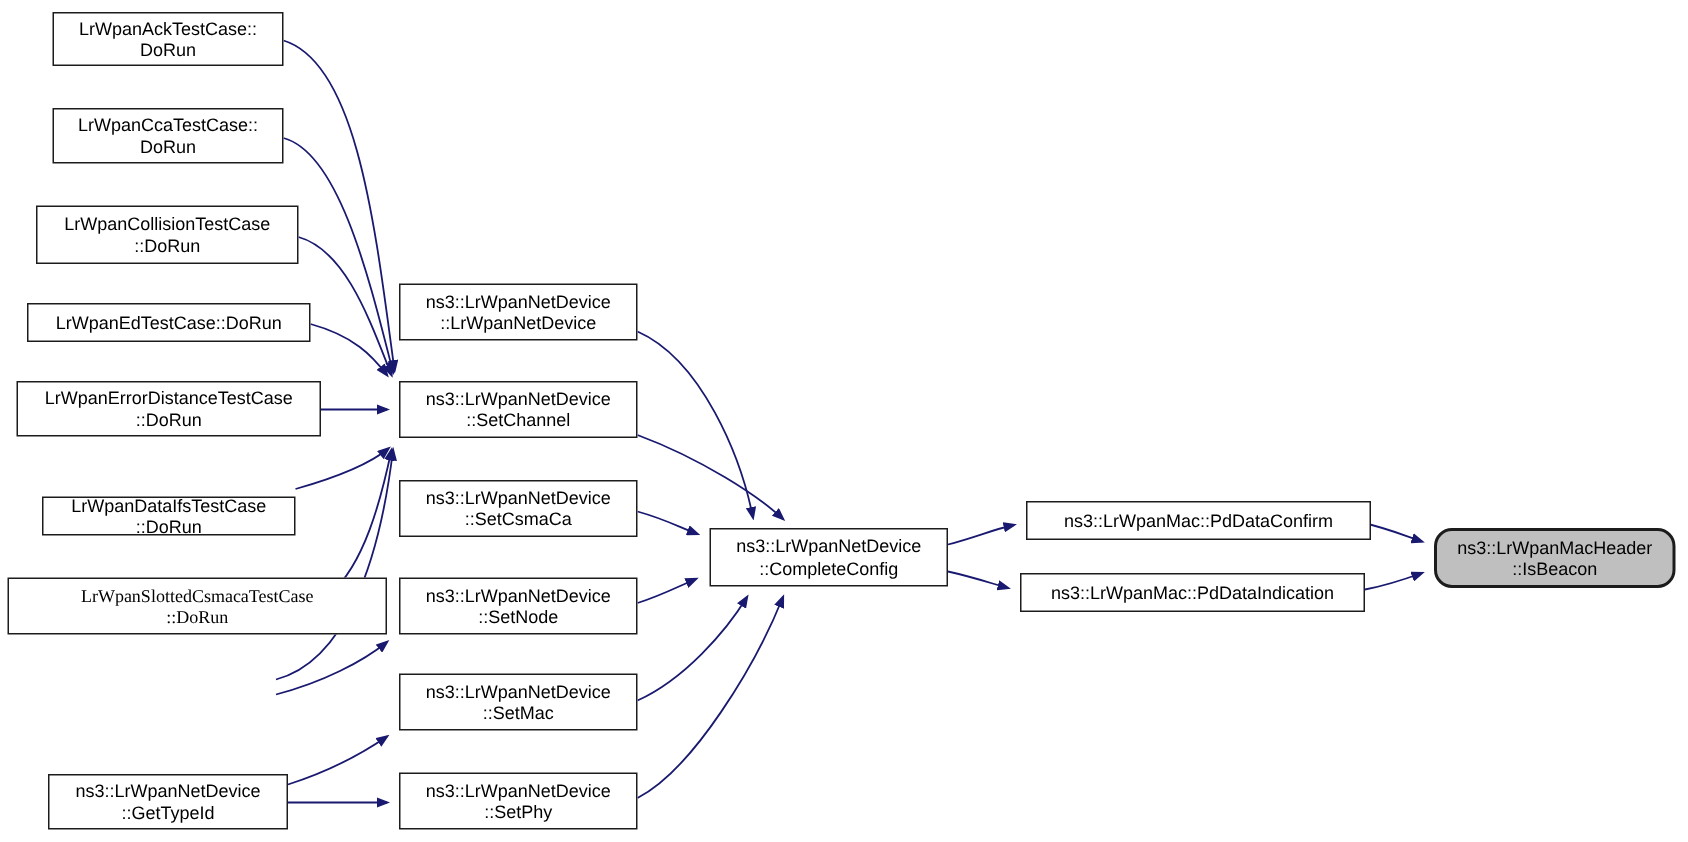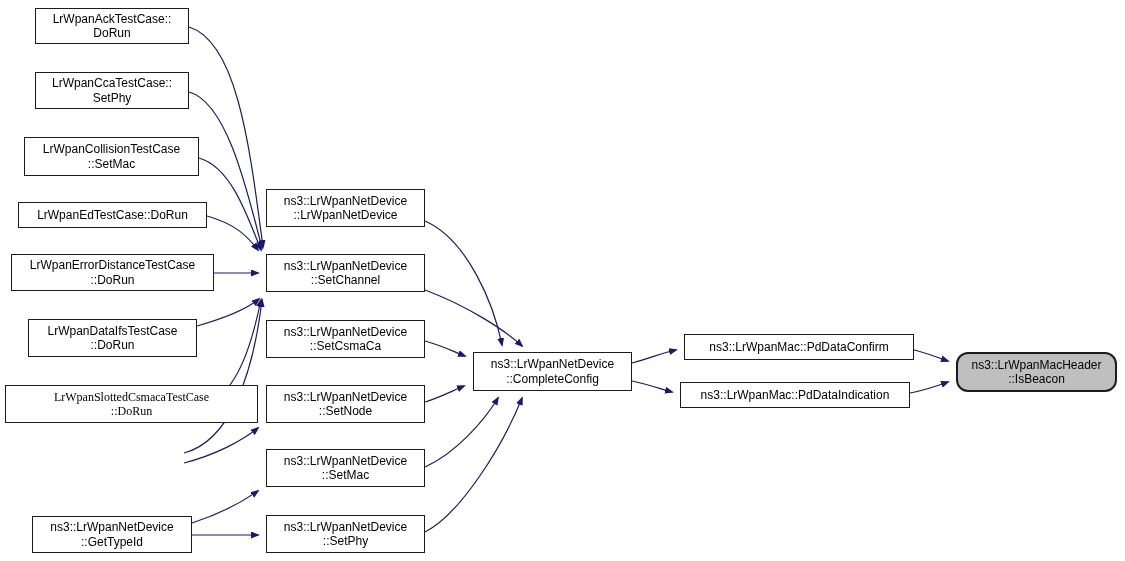--- a/index.html
+++ b/index.html
@@ -83,27 +83,27 @@
     <path class="edge" marker-end="url(#arrow)" d="M 425,532 C 462,513 504,443 522,398"></path>
     <path class="edge" marker-end="url(#arrow)" d="M 632,363 C 651,358 662,353 676,350"></path>
     <path class="edge" marker-end="url(#arrow)" d="M 632,381 C 650,385 661,389 672,392"></path>
     <path class="edge" marker-end="url(#arrow)" d="M 906,348 C 925,352 936,357 948,361"></path>
     <path class="edge" marker-end="url(#arrow)" d="M 910,393 C 926,390 937,386 948,382"></path>
   </svg>
 
   <div class="node" style="left:35px;  top:8px;   width:154px; height:36px;">LrWpanAckTestCase::
 DoRun</div>
   <div class="node" style="left:35px;  top:72px;  width:154px; height:37px;">LrWpanCcaTestCase::
-SetPhy</div>
+DoRun</div>
   <div class="node" style="left:24px;  top:137px; width:175px; height:39px;">LrWpanCollisionTestCase
-::SetMac</div>
+::DoRun</div>
   <div class="node" style="left:18px;  top:202px; width:189px; height:26px;">LrWpanEdTestCase::DoRun</div>
   <div class="node" style="left:11px;  top:254px; width:203px; height:37px;">LrWpanErrorDistanceTestCase
 ::DoRun</div>
-  <div class="node" style="left:28px;  top:319px; width:169px; height:38px;">LrWpanDataIfsTestCase
+  <div class="node" style="left:28px;  top:331px; width:169px; height:26px;">LrWpanDataIfsTestCase
 ::DoRun</div>
   <div class="node" style="left:5px;   top:385px; width:253px; height:38px;font-family:Liberation Serif, serif;">LrWpanSlottedCsmacaTestCase
 ::DoRun</div>
   <div class="node" style="left:32px;  top:516px; width:160px; height:37px;">ns3::LrWpanNetDevice
 ::GetTypeId</div>
 
   <div class="node" style="left:266px; top:189px; width:159px; height:38px;">ns3::LrWpanNetDevice
 ::LrWpanNetDevice</div>
   <div class="node" style="left:266px; top:254px; width:159px; height:38px;">ns3::LrWpanNetDevice
 ::SetChannel</div>

